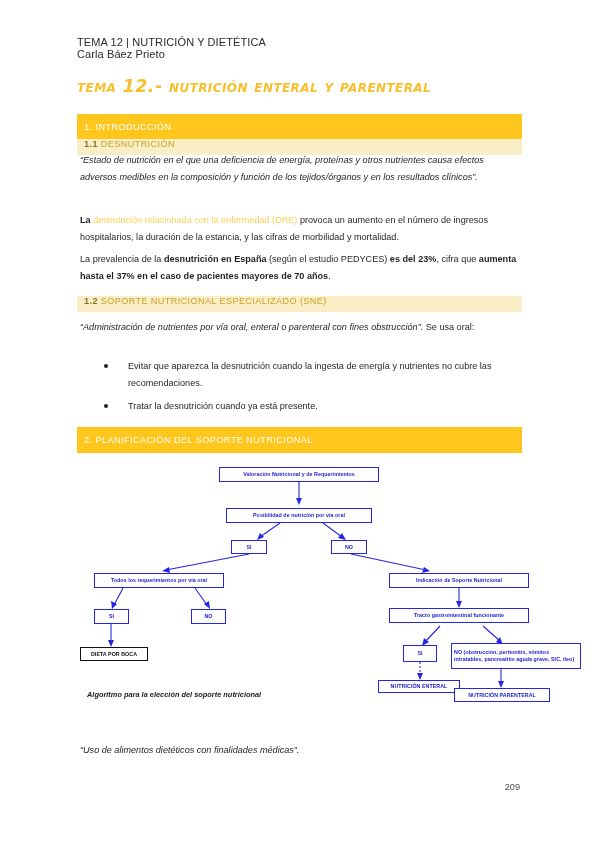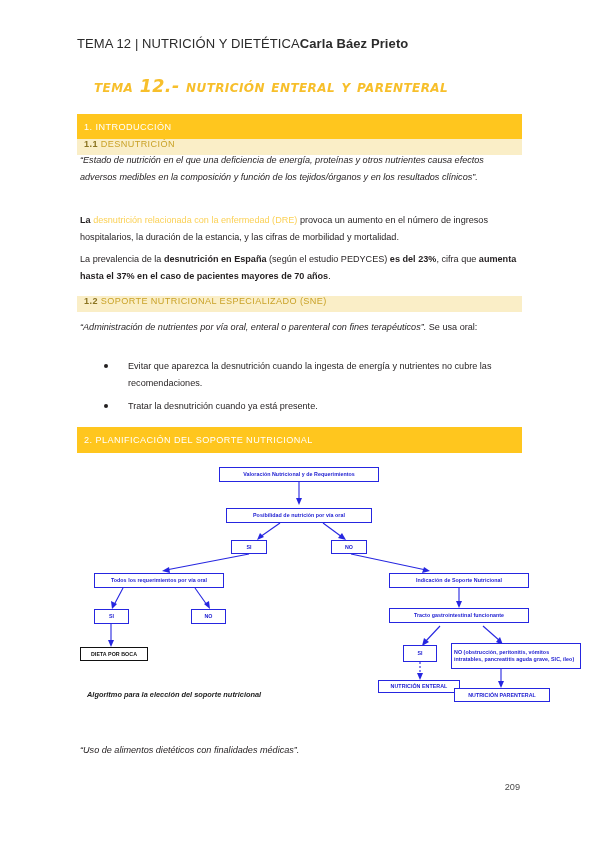--- a/index.html
+++ b/index.html
@@ -21,42 +21,42 @@
 
   
   .runhead {
     position: absolute;
     top: 36px;
     left: 77px;
     right: 77px;
     display: flex;
     justify-content: flex-start;
     align-items: baseline;
-    font-size: 13px;
+    font-size: 11px;
     color: #2b2b2b;
     letter-spacing: .1px;
+    flex-direction: column;
   }
   .runhead .left { font-weight: 400; }
-  .runhead .right { font-weight: 700; }
+  .runhead .right { font-weight: 400; }
 
   
   .doc-title {
     position: absolute;
     top: 76px;
     left: 77px;
     font-family: "DejaVu Sans", sans-serif;
     font-size: 17.5px;
     font-weight: 700;
     font-style: italic;
     color: #f7bf2b;
     letter-spacing: .4px;
     white-space: nowrap;
     text-transform: lowercase;
     font-variant: small-caps;
-    margin-left: 17px;
   }
 
   
   .sec-bar {
     position: absolute;
     left: 77px;
     width: 445px;
     height: 26px;
     background: #ffc61e;
     color: #ffffff;
@@ -212,21 +212,21 @@
   <div class="para" style="top:251px">
     <span>La prevalencia de la </span><b>desnutrición en España</b><span> (según el estudio PEDYCES) </span><b>es del 23%</b><span>, cifra que </span><b>aumenta hasta el 37% en el caso de pacientes mayores de 70 años</b><span>.</span>
   </div>
 
   <div class="sub-bar" style="top:296px">
     <span class="num">1.2</span>
     <span>SOPORTE NUTRICIONAL ESPECIALIZADO (SNE)</span>
   </div>
 
   <div class="para" style="top:319px">
-    <i>“Administración de nutrientes por vía oral, enteral o parenteral con fines terapéuticos”.</i><span> Se usa oral:</span>
+    <i>“Administración de nutrientes por vía oral, enteral o parenteral con fines obstrucción”.</i><span> Se usa oral:</span>
   </div>
 
   <div class="bullet" style="top:358px">
     <span>Evitar que aparezca la desnutrición cuando la ingesta de energía y nutrientes no cubre las recomendaciones.</span>
   </div>
   <div class="bullet" style="top:398px">
     <span>Tratar la desnutrición cuando ya está presente.</span>
   </div>
 
   <div class="sec-bar" style="top:427px">2. PLANIFICACIÓN DEL SOPORTE NUTRICIONAL</div>

